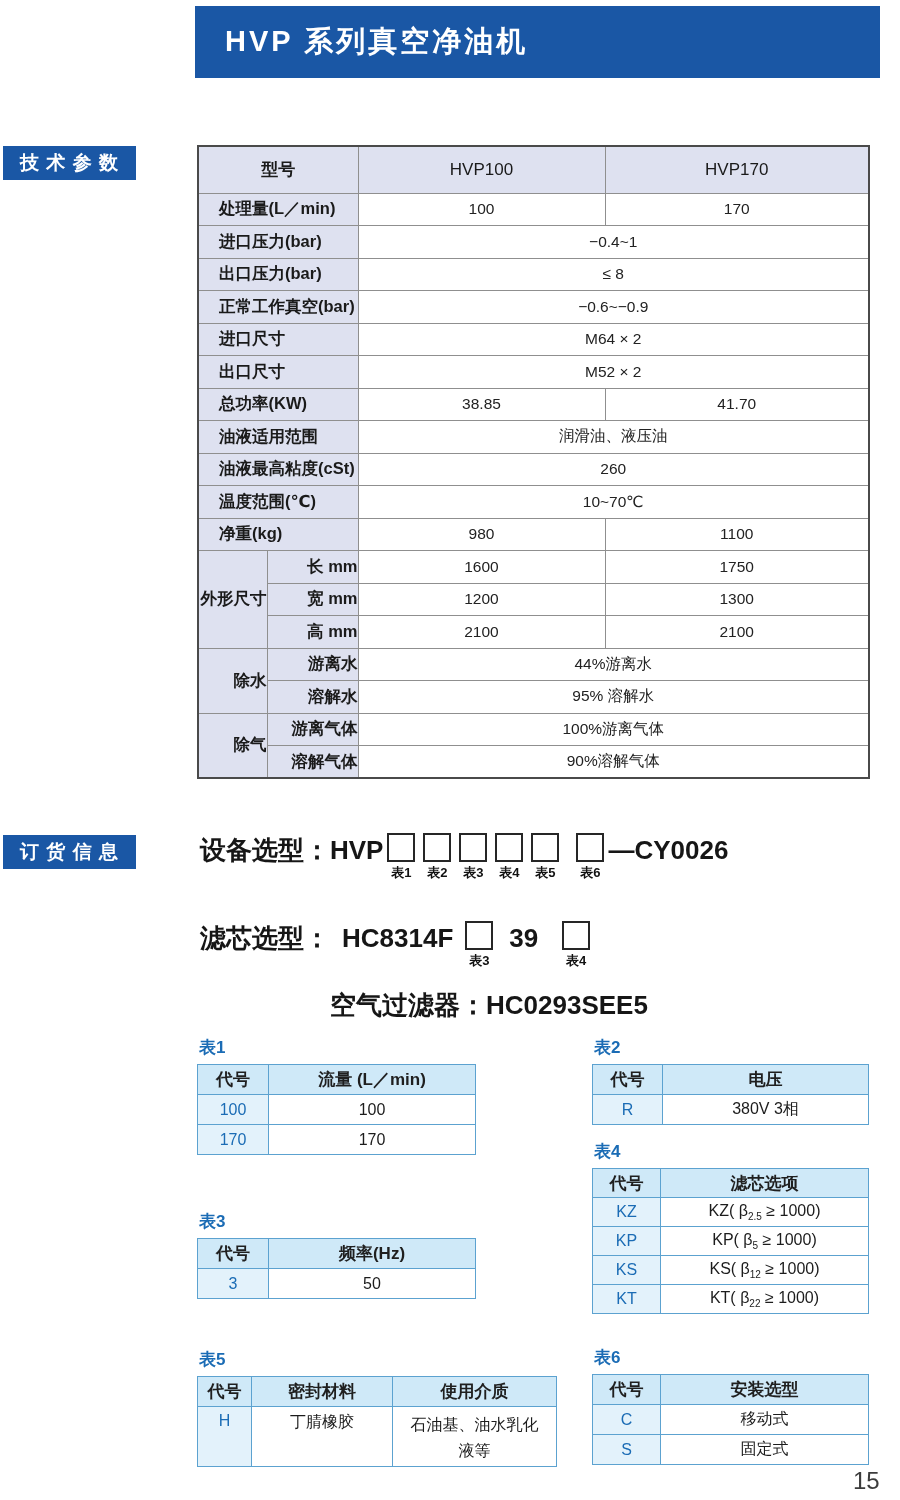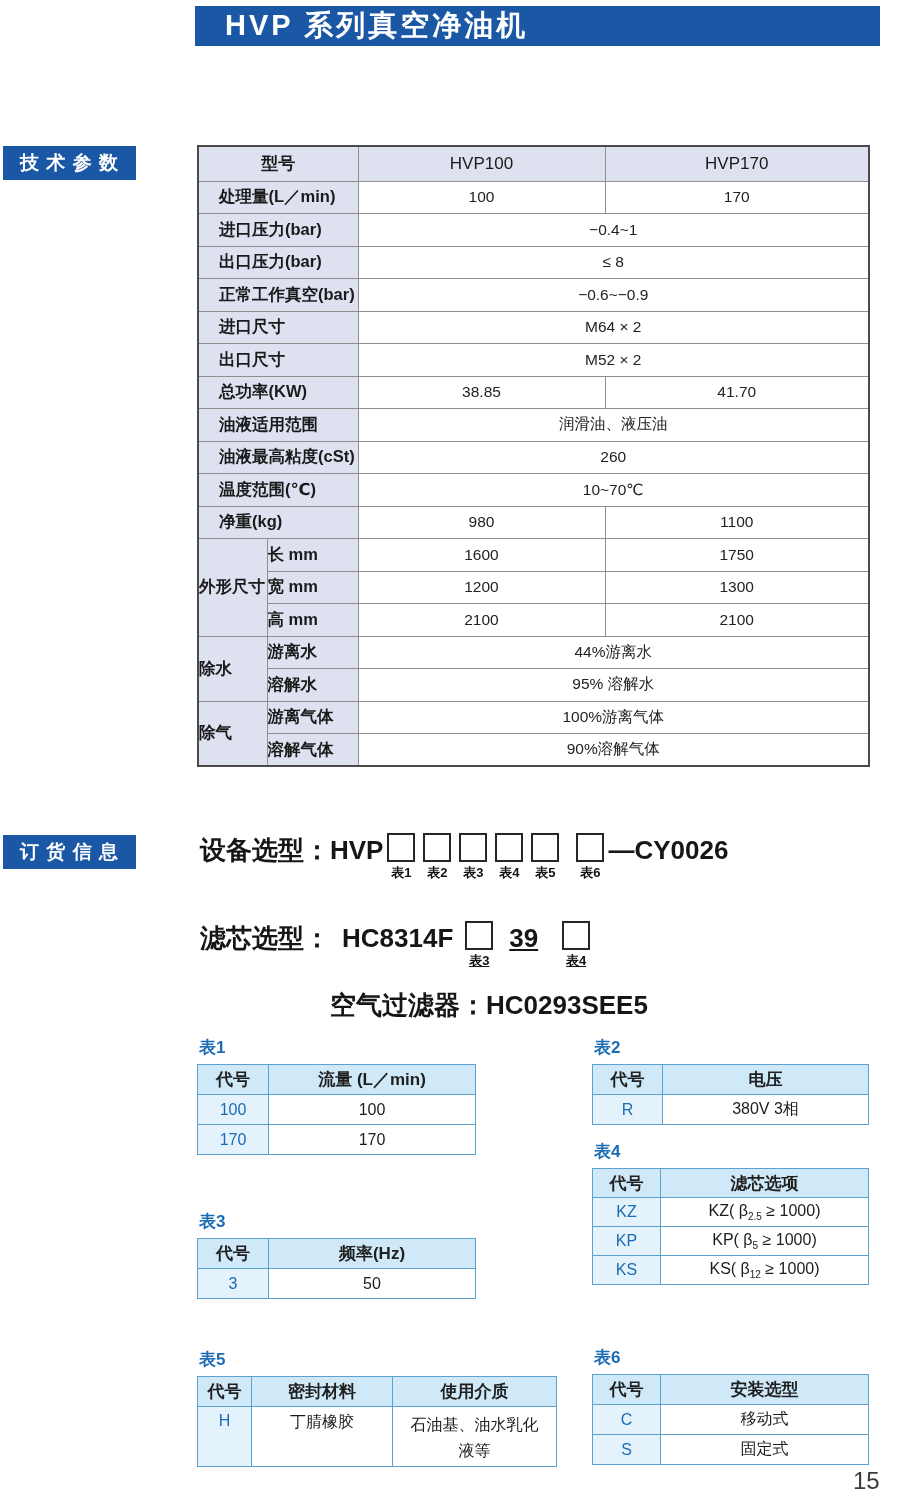--- a/index.html
+++ b/index.html
@@ -4,56 +4,56 @@
 <style>
   * { margin:0; padding:0; box-sizing:border-box; }
   html,body { background:#ffffff; }
   #canvas {
     position:relative; width:900px; height:1500px; background:#ffffff;
     font-family:"Liberation Sans","DejaVu Sans",sans-serif; color:#1a1a1a;
     overflow:hidden;
   }
   
   .title-bar {
-    position:absolute; left:195px; top:6px; width:685px; height:40px;
+    position:absolute; left:195px; top:6px; width:685px; height:72px;
     background:#1a57a5; color:#ffffff; display:flex; align-items:center;
     padding-left:30px; font-size:29px; font-weight:bold; letter-spacing:3px;
   }
   
   .section-label {
     position:absolute; left:3px; width:133px; height:34px; background:#1a57a5;
     color:#ffffff; font-size:19px; font-weight:bold; display:flex;
     align-items:center; justify-content:center; letter-spacing:1px;
   }
   .section-label.tech { top:146px; }
   .section-label.order { top:835px; }
   
   .spec-wrap { position:absolute; left:197px; top:145px; }
   table.spec { border-collapse:collapse; table-layout:fixed; width:671px;
     border:2px solid #4a4a4a; }
   table.spec td { border:1px solid #8f8f8f; overflow:hidden; }
-  table.spec thead tr { height:35px;margin-left:35px; }
+  table.spec thead tr { height:47px;margin-left:35px; }
   table.spec tbody tr { height:32.5px; }
   td.hdr { background:#dee1f0; text-align:center; font-size:17px; }
   td.hdr.model { font-weight:bold; }
   td.lbl { background:#dee1f0; font-size:16.5px; font-weight:bold;
     text-align:left; padding-left:20px; }
-  td.lbl.grp, td.lbl.sub { text-align:left; padding-left:0; }
+  td.lbl.grp, td.lbl.sub { text-align:right; padding-left:0; }
   td.val { background:#ffffff; text-align:center; font-size:15.5px; color:#222; }
   
   .order-line { position:absolute; display:flex; align-items:flex-start;
     font-size:26px; font-weight:bold; color:#161616; white-space:nowrap; }
   .order-line .txt { line-height:34px; }
   .boxwrap { display:flex; flex-direction:column; align-items:center;
     margin:0 4px; }
   .selbox { width:28px; height:29px; border:2.5px solid #262626; background:#fff; }
   .boxref { font-size:13px; font-weight:bold; margin-top:4px; color:#111;
     line-height:14px; }
   .boxwrap.gap6 { margin-left:13px; }
-  .order-line .pad-l { margin-left:12px;text-decoration:underline; }
+  .order-line .pad-l { margin-left:12px; }
   .order-line .pad-r { margin-right:12px; }
   
   .mini { position:absolute; }
   .mini .mini-title { color:#1b6cb5; font-size:17px; font-weight:bold;
     margin-bottom:5px; padding-left:2px; }
   .mini table { border-collapse:collapse; table-layout:fixed; width:100%;
     border:1px solid #5ca2d0; }
   .mini td { border:1px solid #5ca2d0; text-align:center; font-size:16px; }
   .mini tr.mhead td { background:#cfe9f8; font-weight:bold; color:#1f1f1f;
     height:30px; font-size:17px; }
@@ -318,20 +318,24 @@
         <td class="mval"><span>KZ( β</span><sub>2.5</sub><span> ≥ 1000)</span></td>
       </tr>
       <tr class="mrow">
         <td class="code">KP</td>
         <td class="mval"><span>KP( β</span><sub>5</sub><span> ≥ 1000)</span></td>
       </tr>
       <tr class="mrow">
         <td class="code">KS</td>
         <td class="mval"><span>KS( β</span><sub>12</sub><span> ≥ 1000)</span></td>
       </tr>
+      <tr class="mrow">
+        <td class="code">KT</td>
+        <td class="mval"><span>KT( β</span><sub>22</sub><span> ≥ 1000)</span></td>
+      </tr>
     </tbody>
       </table>
   </div>
 
 
   <div class="mini" id="t5" style="left:197px; top:1348px; width:359px;">
     <div class="mini-title">表5</div>
     <table>
       <colgroup>
           <col style="width:54px">

